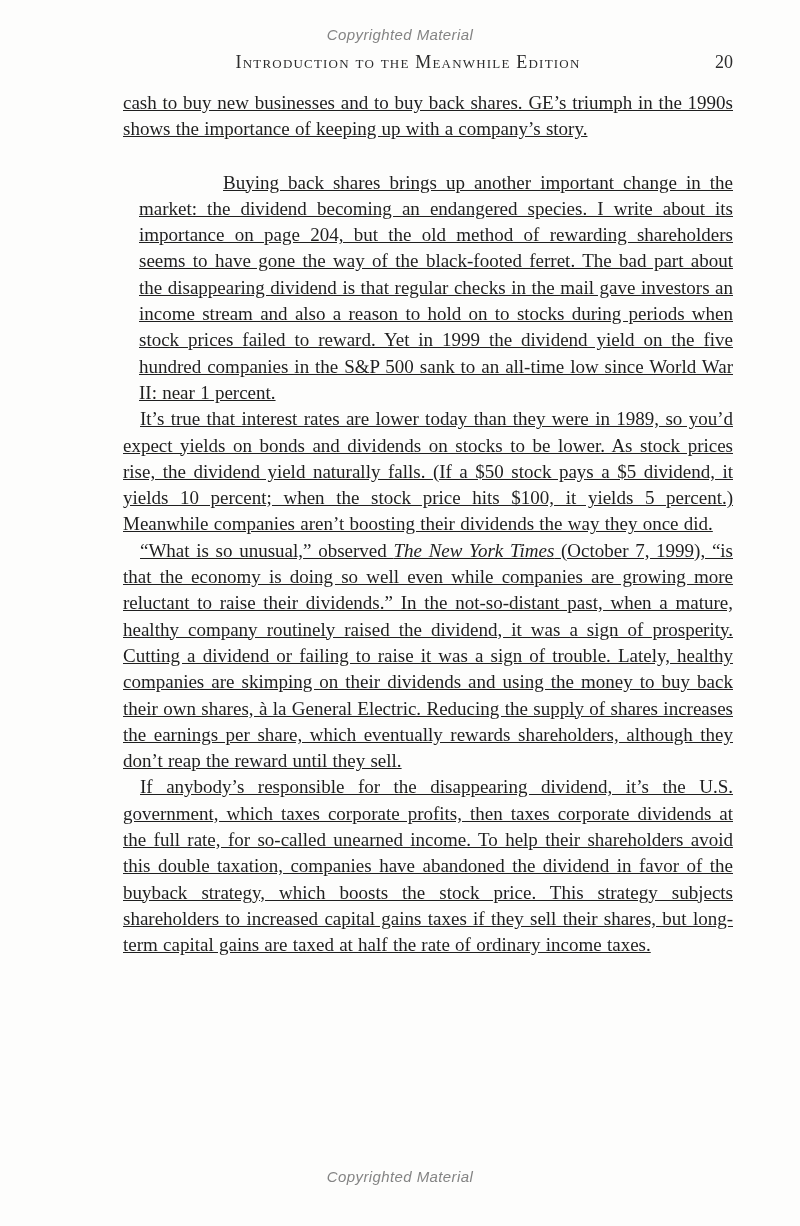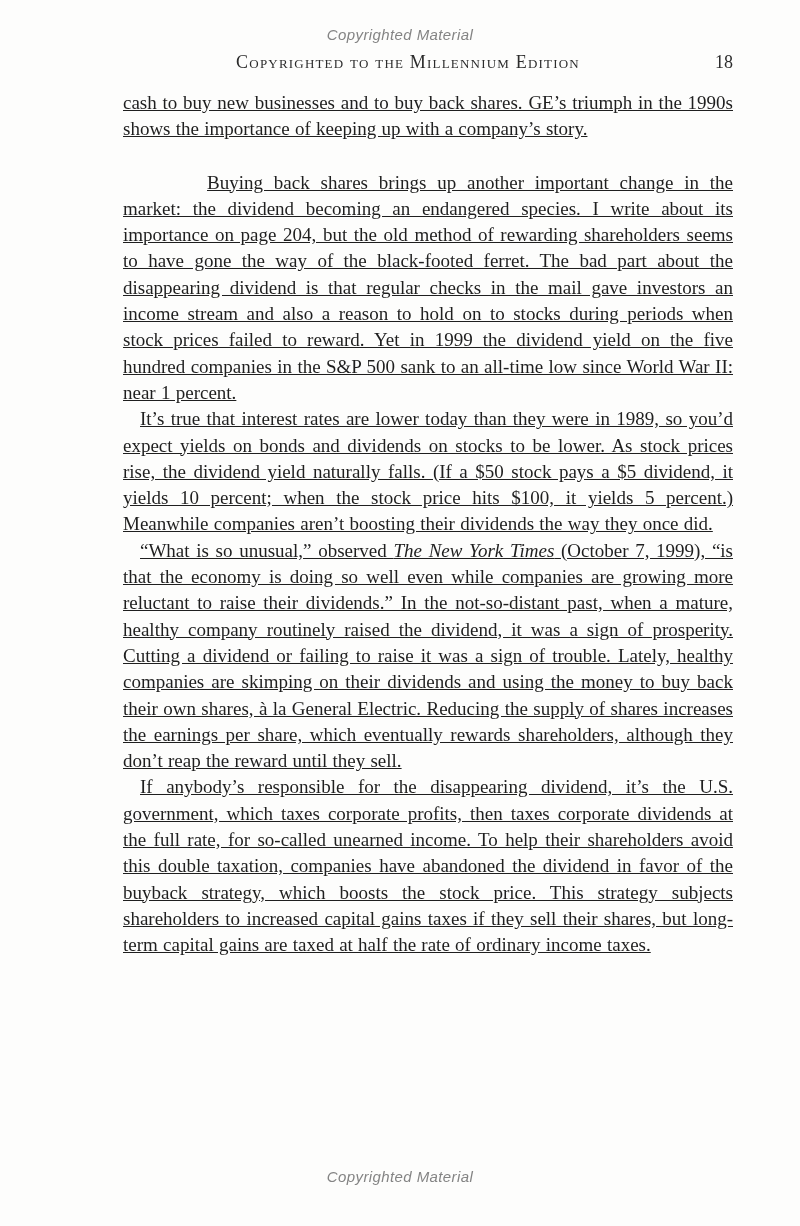--- a/index.html
+++ b/index.html
@@ -66,34 +66,34 @@
     line-height: 26.3px;
     text-align: justify;
     word-spacing: 0.5px;
     text-decoration: underline;
   }
   .body-text p {
     margin: 0;
     padding: 0;
   }
   .body-text p.continuation { text-indent: 0; }
-  .body-text p.section-open { text-indent: 84px; margin-top: 27px; }
+  .body-text p.section-open { text-indent: 84px; margin-top: 27px; margin-left: 16px; }
   .body-text p.indented { text-indent: 17px; }
   .body-text em { font-style: italic; margin-top: 12px; }
 </style>
 </head>
 <body>
 
 <div class="page">
 
   <div class="copyright top">Copyrighted Material</div>
 
   <div class="running-head">
-    <span class="head-title">Copyrighted to the Millennium Edition</span>
-    <span class="page-number">18</span>
+    <span class="head-title">Introduction to the Meanwhile Edition</span>
+    <span class="page-number">20</span>
   </div>
 
   <div class="body-text">
       <p class="continuation">cash to buy new businesses and to buy back shares. GE’s triumph in the 1990s shows the importance of keeping up with a company’s story.</p>
       <p class="section-open">Buying back shares brings up another important change in the market: the dividend becoming an endangered species. I write about its importance on page 204, but the old method of rewarding shareholders seems to have gone the way of the black-footed ferret. The bad part about the disappearing dividend is that regular checks in the mail gave investors an income stream and also a reason to hold on to stocks during periods when stock prices failed to reward. Yet in 1999 the dividend yield on the five hundred companies in the S&amp;P 500 sank to an all-time low since World War II: near 1 percent.</p>
       <p class="indented">It’s true that interest rates are lower today than they were in 1989, so you’d expect yields on bonds and dividends on stocks to be lower. As stock prices rise, the dividend yield naturally falls. (If a $50 stock pays a $5 dividend, it yields 10 percent; when the stock price hits $100, it yields 5 percent.) Meanwhile companies aren’t boosting their dividends the way they once did.</p>
       <p class="indented">“What is so unusual,” observed <em>The New York Times</em> (October 7, 1999), “is that the economy is doing so well even while companies are growing more reluctant to raise their dividends.” In the not-so-distant past, when a mature, healthy company routinely raised the dividend, it was a sign of prosperity. Cutting a dividend or failing to raise it was a sign of trouble. Lately, healthy companies are skimping on their dividends and using the money to buy back their own shares, à la General Electric. Reducing the supply of shares increases the earnings per share, which eventually rewards shareholders, although they don’t reap the reward until they sell.</p>
       <p class="indented">If anybody’s responsible for the disappearing dividend, it’s the U.S. government, which taxes corporate profits, then taxes corporate dividends at the full rate, for so-called unearned income. To help their shareholders avoid this double taxation, companies have abandoned the dividend in favor of the buyback strategy, which boosts the stock price. This strategy subjects shareholders to increased capital gains taxes if they sell their shares, but long-term capital gains are taxed at half the rate of ordinary income taxes.</p>
     </div>
 

